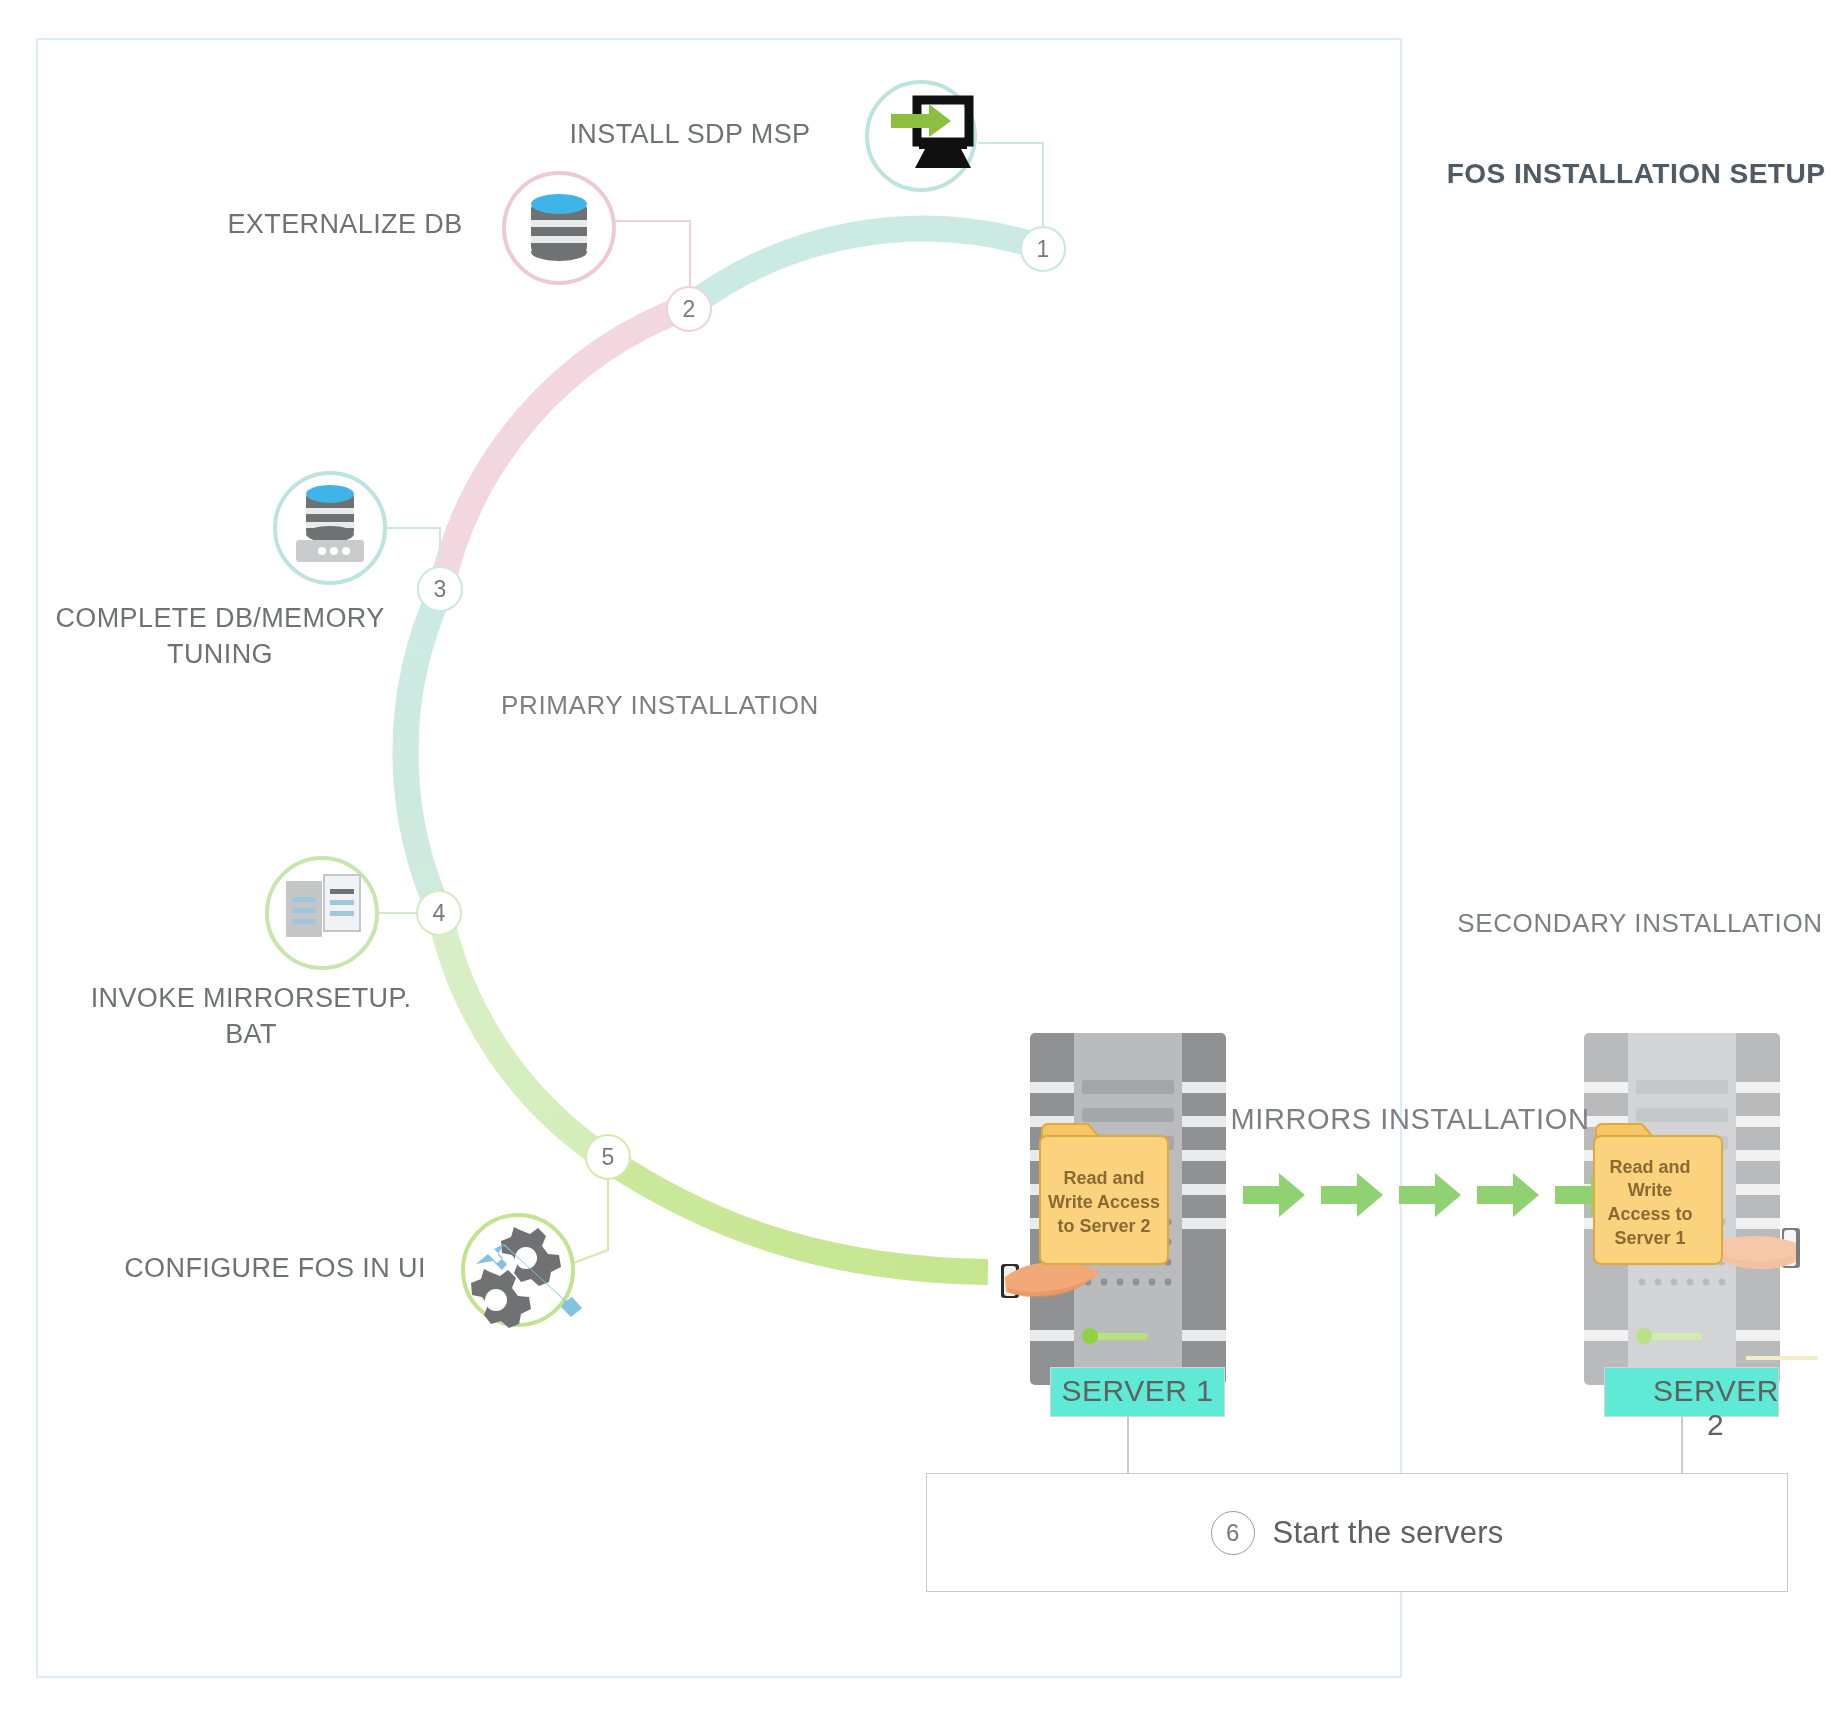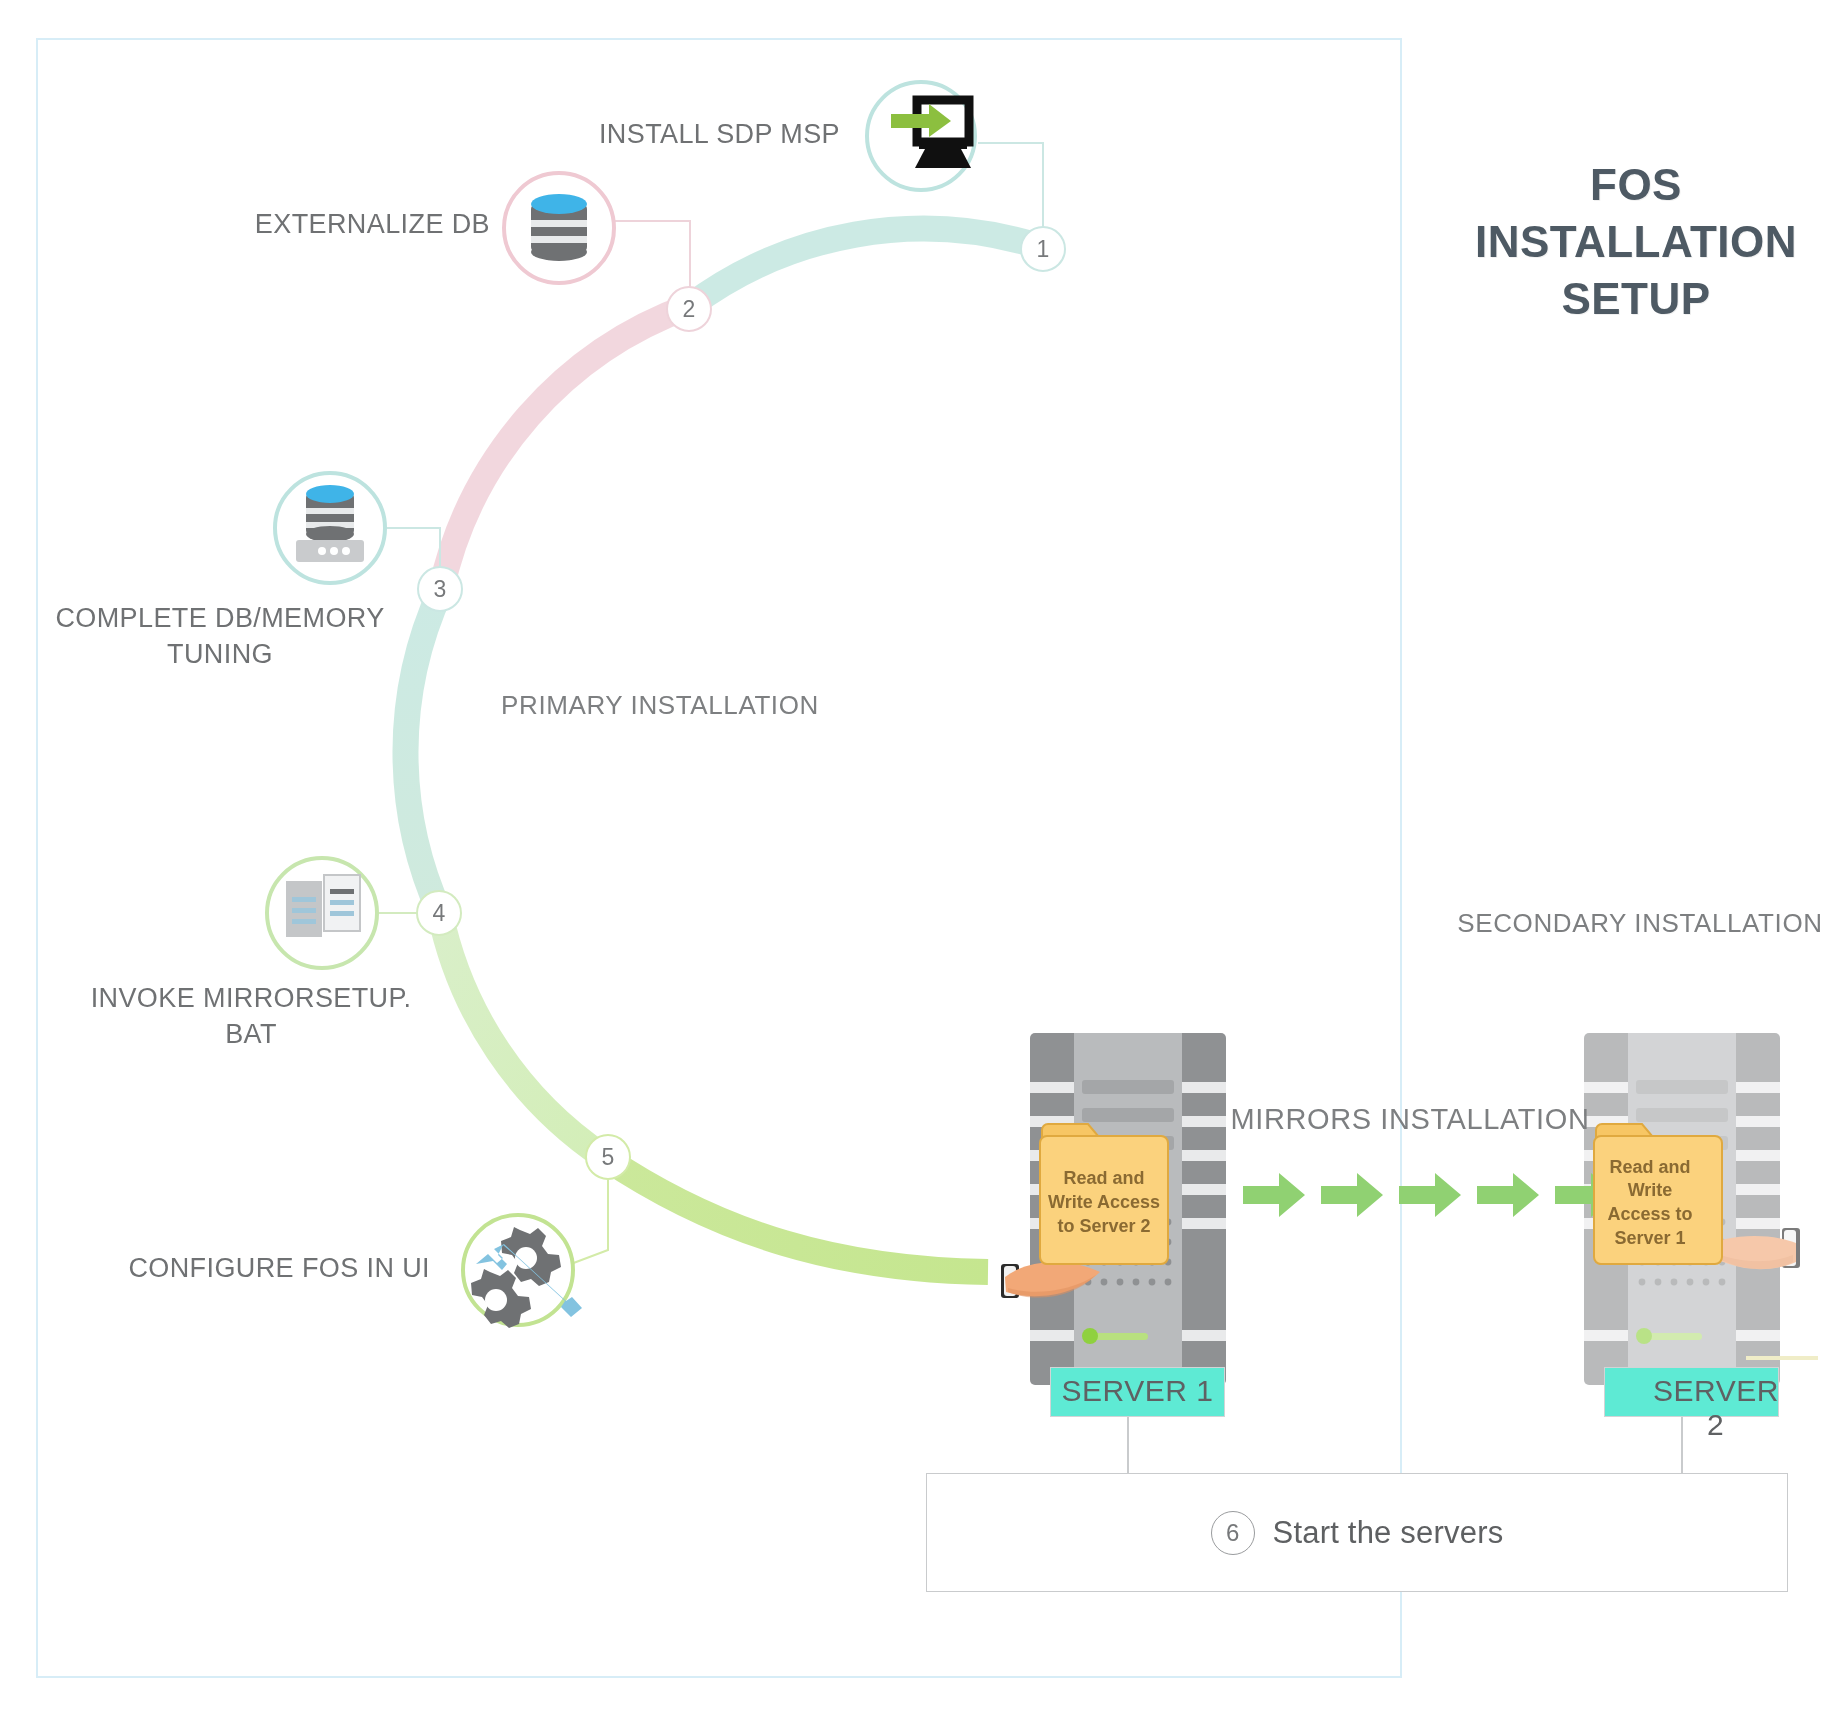--- a/index.html
+++ b/index.html
@@ -22,25 +22,25 @@
   
   .lbl{
     position:absolute;
     font-size:27px;
     letter-spacing:.4px;
     color:#6f7173;
     line-height:1.34;
     white-space:pre-line;
     text-align:center;
   }
-  .lbl.right{text-align:right;}
+  .lbl.right{}
 
   .title{
     position:absolute;left:1436px;top:156px;width:400px;
-    font-size:44px;font-weight:bold;color:#4e5a64;
+    font-size:28px;font-weight:bold;color:#4e5a64;
     text-align:center;line-height:1.3;letter-spacing:.5px;
     text-shadow:1px 1px 0 rgba(0,0,0,.06);
   }
 
   .phase{
     position:absolute;font-size:26px;color:#7d7f81;letter-spacing:.6px;
     text-align:center;
   }
 
   

